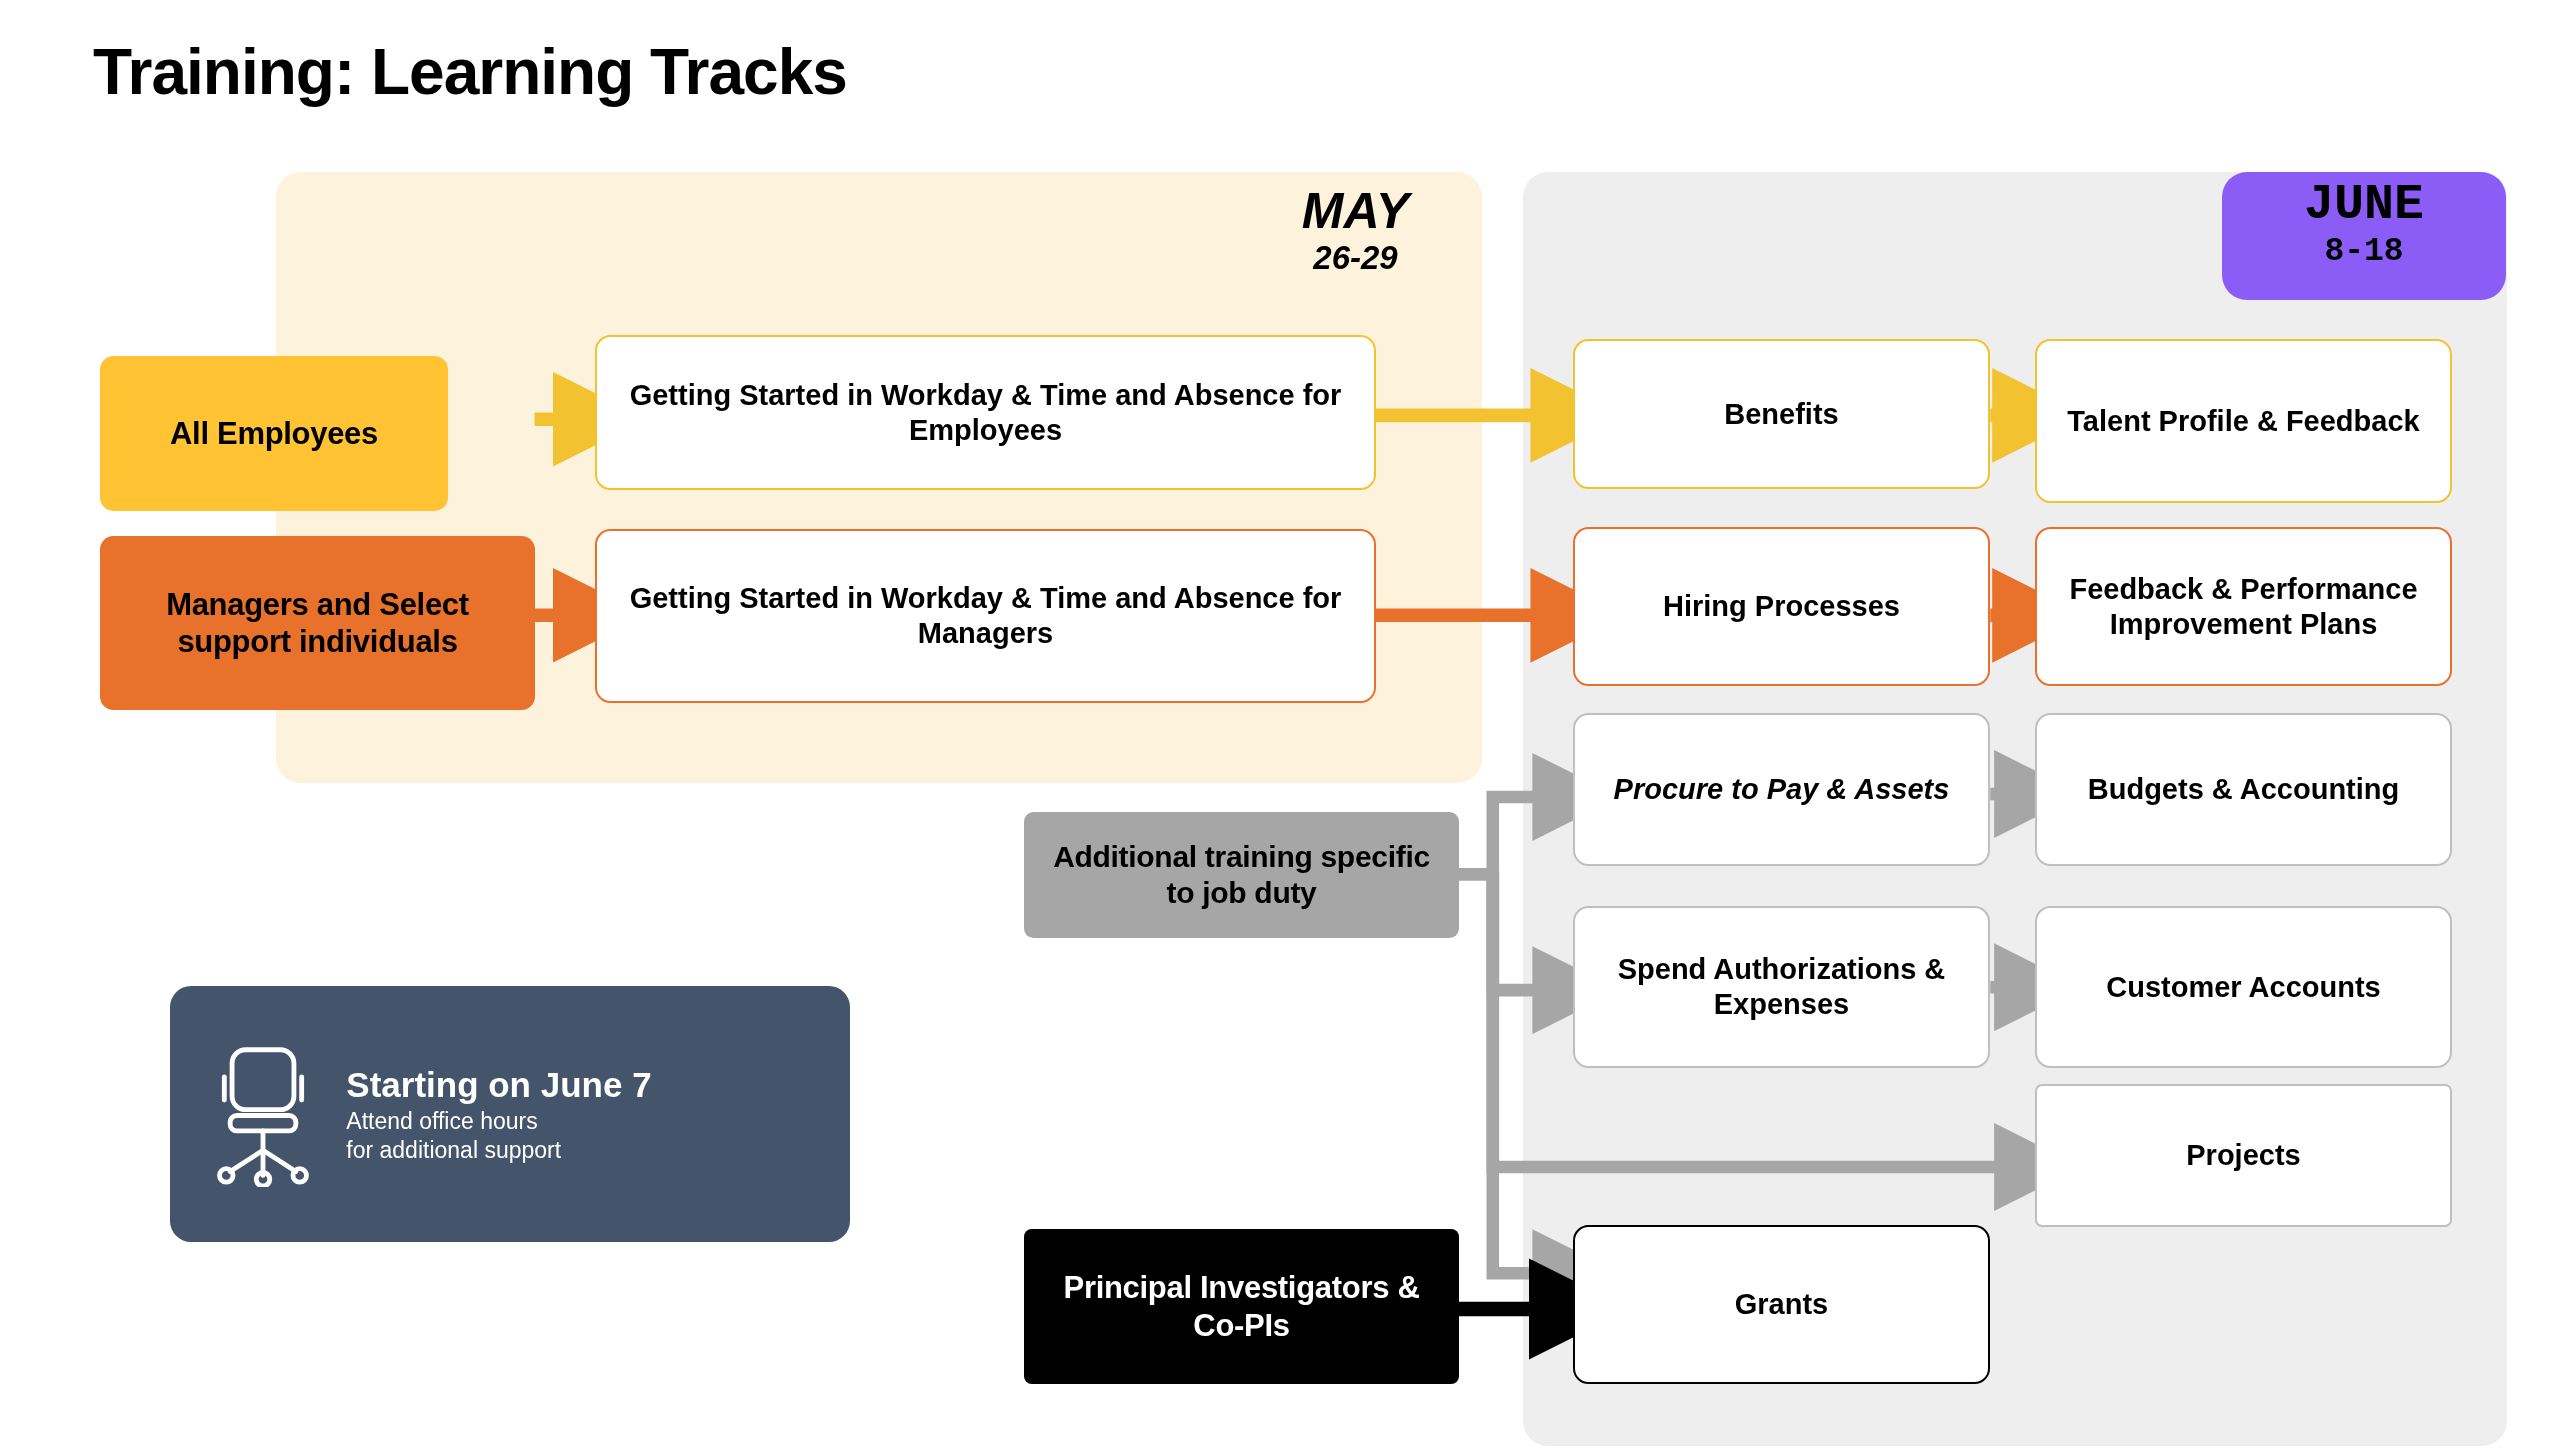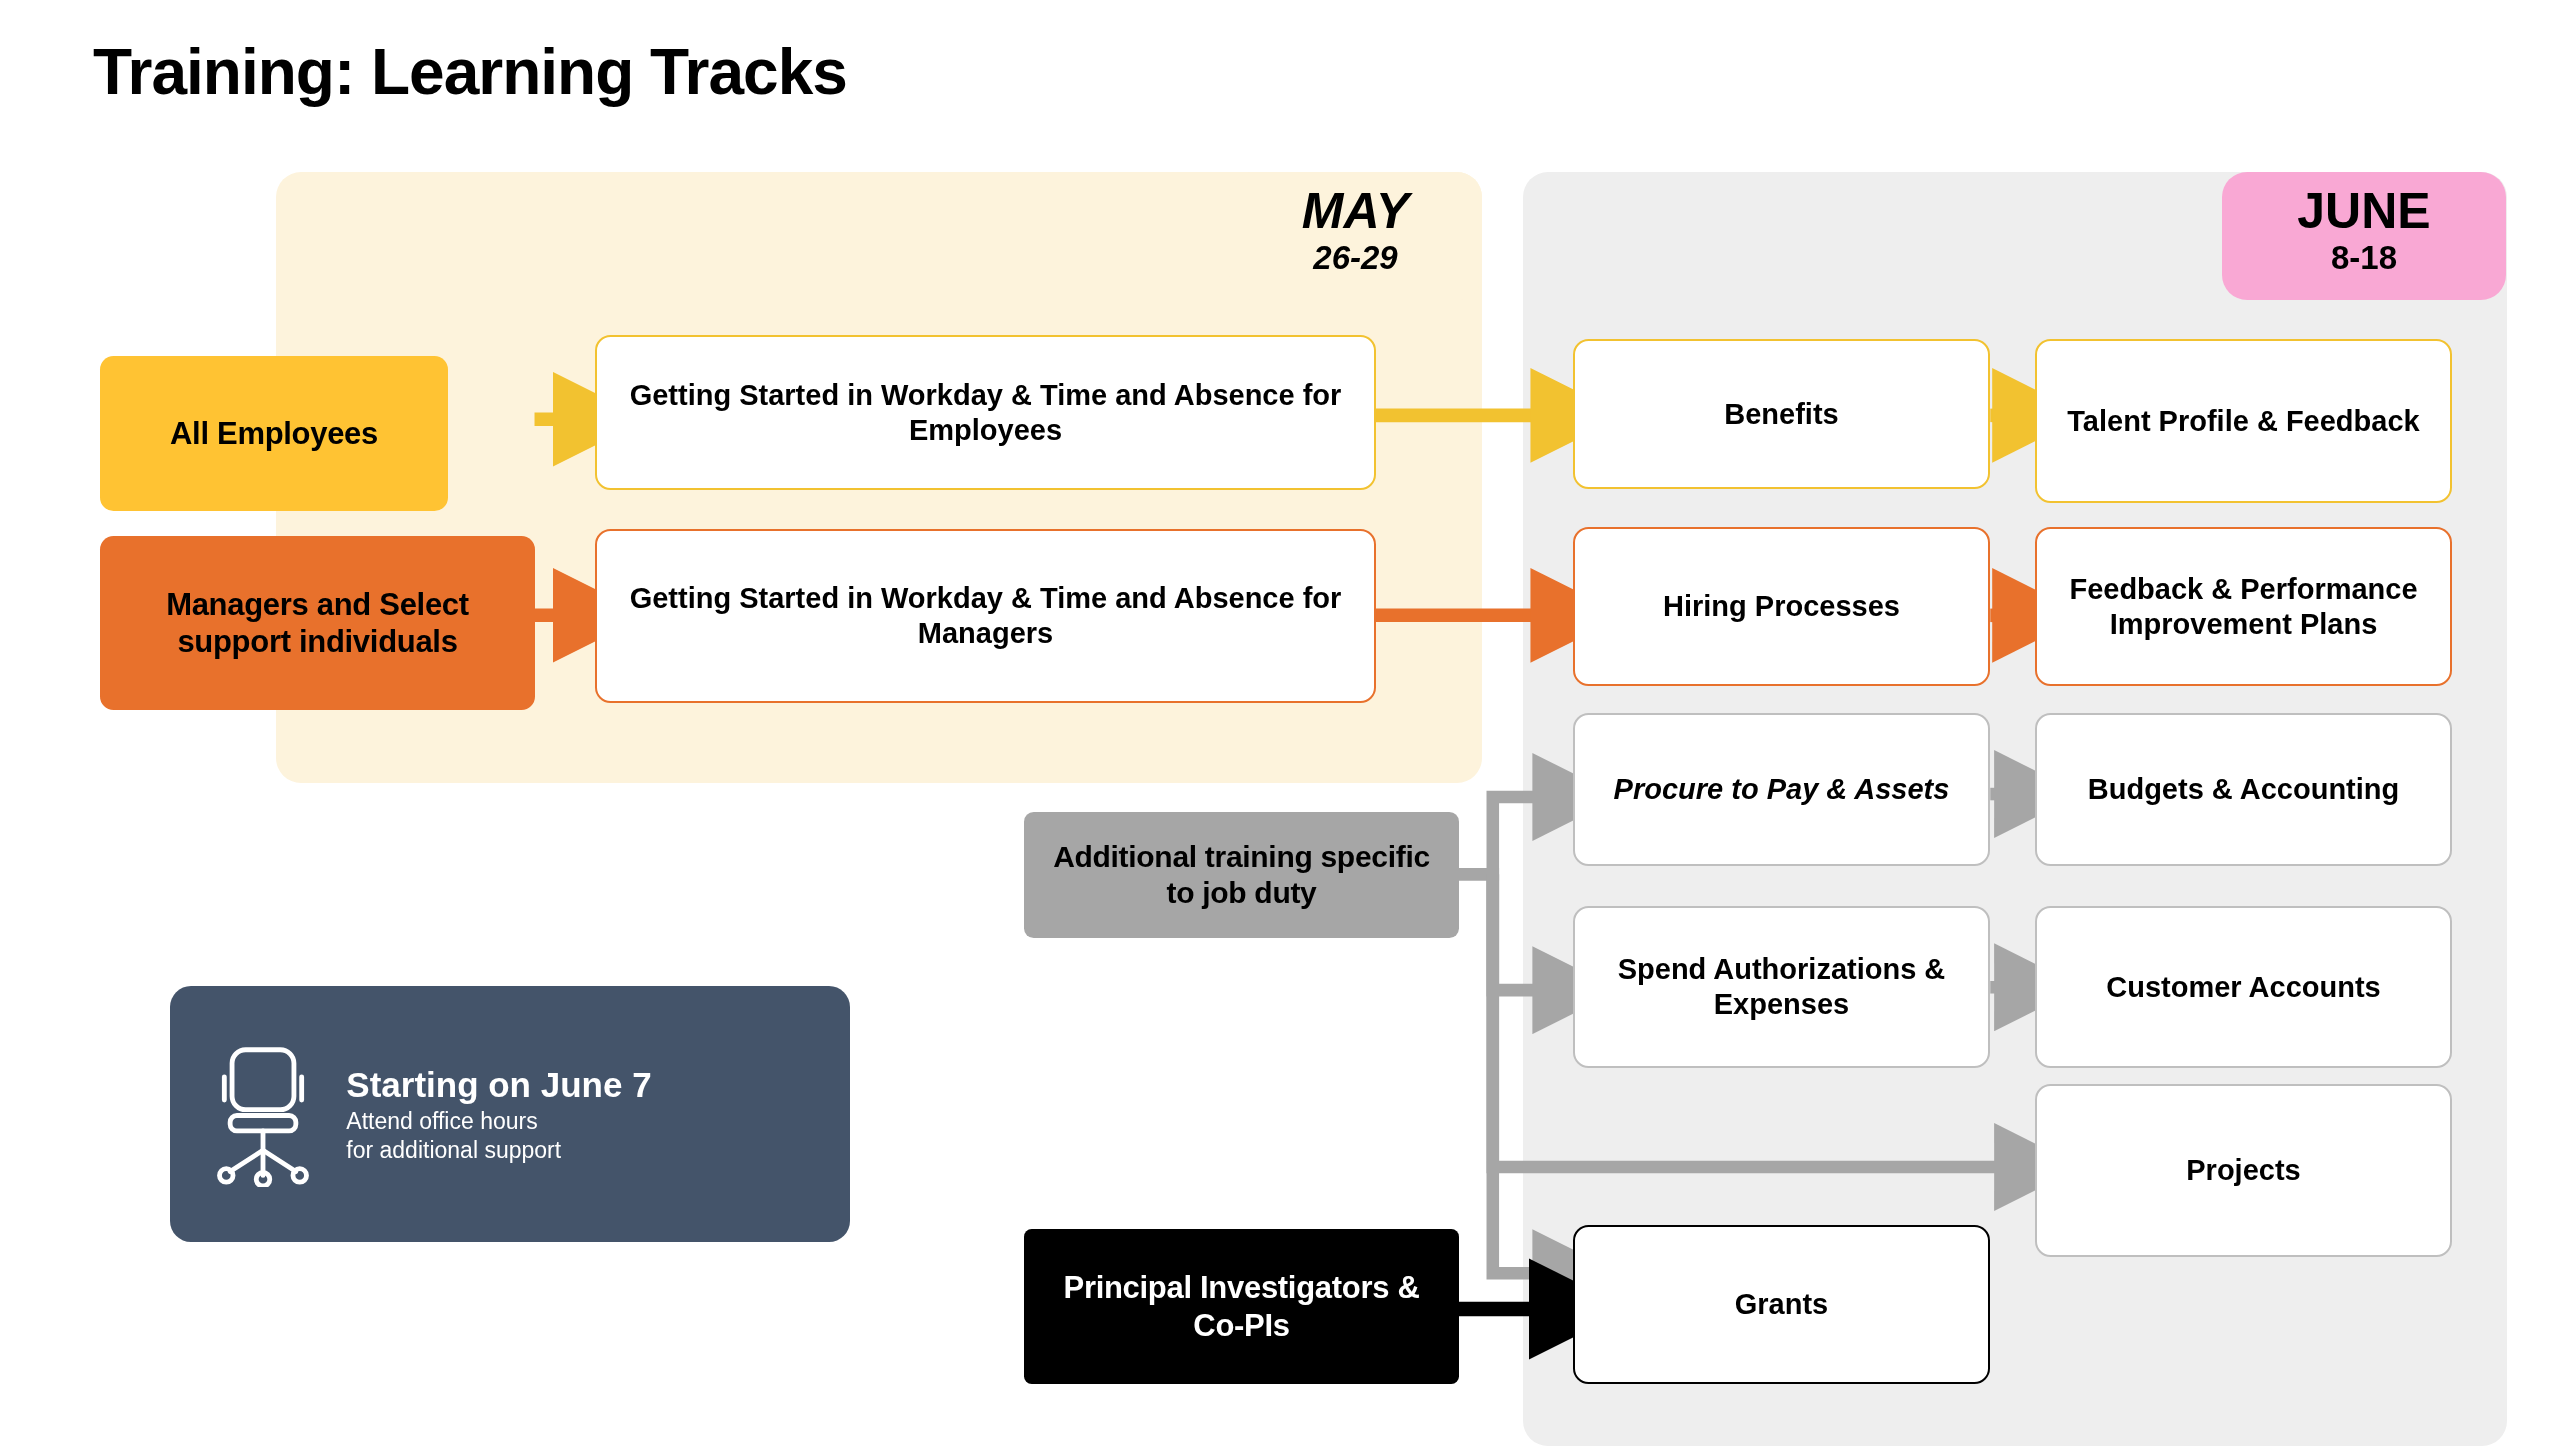--- a/index.html
+++ b/index.html
@@ -76,23 +76,24 @@
     background: #fdf3dc;
     padding-top: 13.5px;
     box-sizing: border-box;
     font-style: italic;
   }
   .header-june {
     left: 2222px;
     top: 172px;
     width: 284px;
     height: 128px;
-    background: #f9a8d4;
-    padding-top: 14px;
+    background: #8b5cf6;
+    padding-top: 8px;
     box-sizing: border-box;
+    font-family: Liberation Mono, monospace;
   }
 
   
   .node {
     position: absolute;
     box-sizing: border-box;
     display: flex;
     align-items: center;
     justify-content: center;
     text-align: center;
@@ -151,21 +152,21 @@
 
   .c-hiring   { left: 1573px; top: 527px; width: 417px; height: 159px; }
   .c-feedback { left: 2035px; top: 527px; width: 417px; height: 159px; }
 
   .c-procure  { left: 1573px; top: 713px; width: 417px; height: 153px; font-style: italic; }
   .c-budgets  { left: 2035px; top: 713px; width: 417px; height: 153px; }
 
   .c-spend    { left: 1573px; top: 906px; width: 417px; height: 162px; }
   .c-customer { left: 2035px; top: 906px; width: 417px; height: 162px; }
 
-  .c-projects { left: 2035px; top: 1084px; width: 417px; height: 173px; }
+  .c-projects { left: 2035px; top: 1084px; width: 417px; height: 143px; border-radius: 7px; }
 
   .c-grants   { left: 1573px; top: 1225px; width: 417px; height: 159px; }
 
   
   .callout {
     position: absolute;
     left: 170px;
     top: 986px;
     width: 680px;
     height: 256px;

